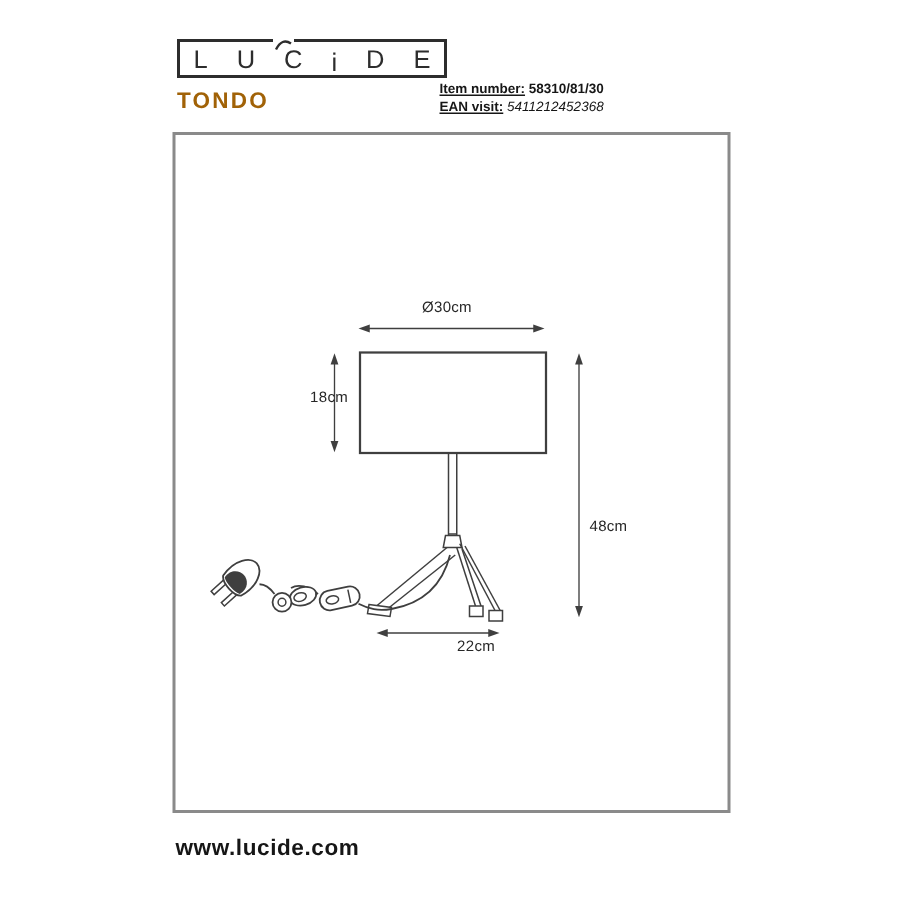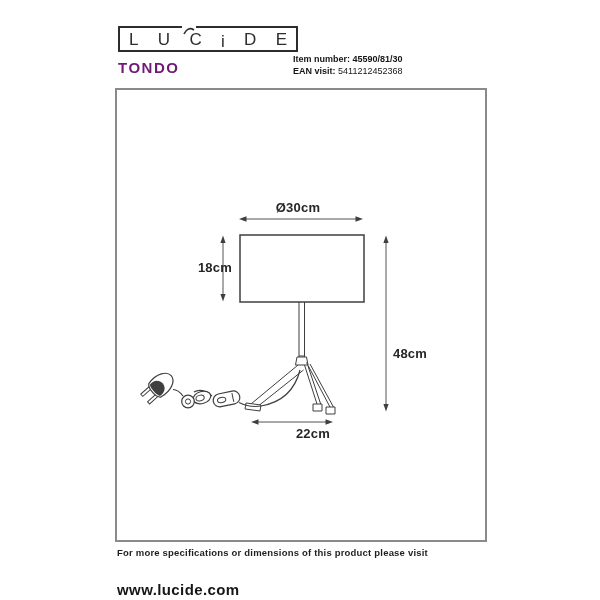--- a/index.html
+++ b/index.html
@@ -17,48 +17,48 @@
     font-size:17px;line-height:1;font-weight:400;color:#2d2d2d;letter-spacing:0;
   }
   .logo-letter.i{transform:translateY(2px);}
   .logo-accent{position:absolute;left:62px;top:-7px;width:14px;height:10px;background:#fff;}
   .doc-type{
     position:absolute;right:113px;top:21px;font-size:8.5px;letter-spacing:0.35px;
     color:#3f3f3f;white-space:nowrap;
   }
   .product-name{
     position:absolute;left:118px;top:59px;font-size:15px;font-weight:700;
-    letter-spacing:1.5px;color:#701a75;
+    letter-spacing:1.5px;color:#a16207;
   }
   .item-block{position:absolute;left:293px;top:54px;font-size:9px;line-height:11.5px;color:#161616;}
-  .item-block .lbl{font-weight:700;}
+  .item-block .lbl{font-weight:700;text-decoration:underline;}
   .item-block .val{font-weight:700;}
-  .item-block .val-ean{font-weight:400;}
+  .item-block .val-ean{font-weight:400;font-style:italic;}
   
   .draw-box{
     position:absolute;left:115px;top:88px;width:368px;height:450px;
     border:2px solid #8a8a8a;background:#fff;
   }
   .draw-svg{position:absolute;left:115px;top:88px;width:372px;height:454px;}
   .dim-label{
-    position:absolute;font-size:13px;font-weight:700;color:#262626;
+    position:absolute;font-size:10px;font-weight:400;color:#262626;
     letter-spacing:0.2px;white-space:nowrap;
   }
   .dim-diameter{left:262px;top:200px;width:72px;text-align:center;}
   .dim-shade-height{left:188px;top:260px;width:44px;text-align:right;}
   .dim-total-height{left:393px;top:324px;width:46px;text-align:left;margin-top:22px;}
   .dim-base-width{left:258px;top:426px;width:72px;text-align:right;}
   
   .footer-note{
     position:absolute;left:117px;top:547px;font-size:9.5px;font-weight:700;
     letter-spacing:0.2px;color:#1f1f1f;
   }
   .footer-site{
     position:absolute;left:117px;top:557px;font-size:15px;font-weight:700;
-    letter-spacing:0.4px;color:#161616;margin-top:24px;
+    letter-spacing:0.4px;color:#161616;
   }
 </style>
 </head>
 <body>
 
 <div id="page">
 
   <div class="logo-box">
     <span class="logo-letter">L</span>
     <span class="logo-letter">U</span>
@@ -72,21 +72,21 @@
         </svg>
     </span>
   </div>
 
 
   <div class="product-name">TONDO</div>
 
   <div class="item-block">
     <div>
       <span class="lbl">Item number:</span>
-      <span class="val">45590/81/30</span>
+      <span class="val">58310/81/30</span>
     </div>
     <div>
       <span class="lbl">EAN visit:</span>
       <span class="val-ean">5411212452368</span>
     </div>
   </div>
 
   <div class="draw-box"></div>
 
   <svg class="draw-svg" viewBox="115 88 372 454" fill="none" stroke="#3f3f3f" stroke-width="1">
@@ -157,16 +157,15 @@
       <path d="M251,422 L258.5,419.3 L258.5,424.7 Z" fill="#3f3f3f" stroke="none"></path>
       <path d="M333,422 L325.5,419.3 L325.5,424.7 Z" fill="#3f3f3f" stroke="none"></path>
     </g>
   </svg>
 
   <div class="dim-label dim-diameter">Ø30cm</div>
   <div class="dim-label dim-shade-height">18cm</div>
   <div class="dim-label dim-total-height">48cm</div>
   <div class="dim-label dim-base-width">22cm</div>
 
-  <div class="footer-note">For more specifications or dimensions of this product please visit</div>
   <div class="footer-site">www.lucide.com</div>
 
 </div>
 
 </body></html>

